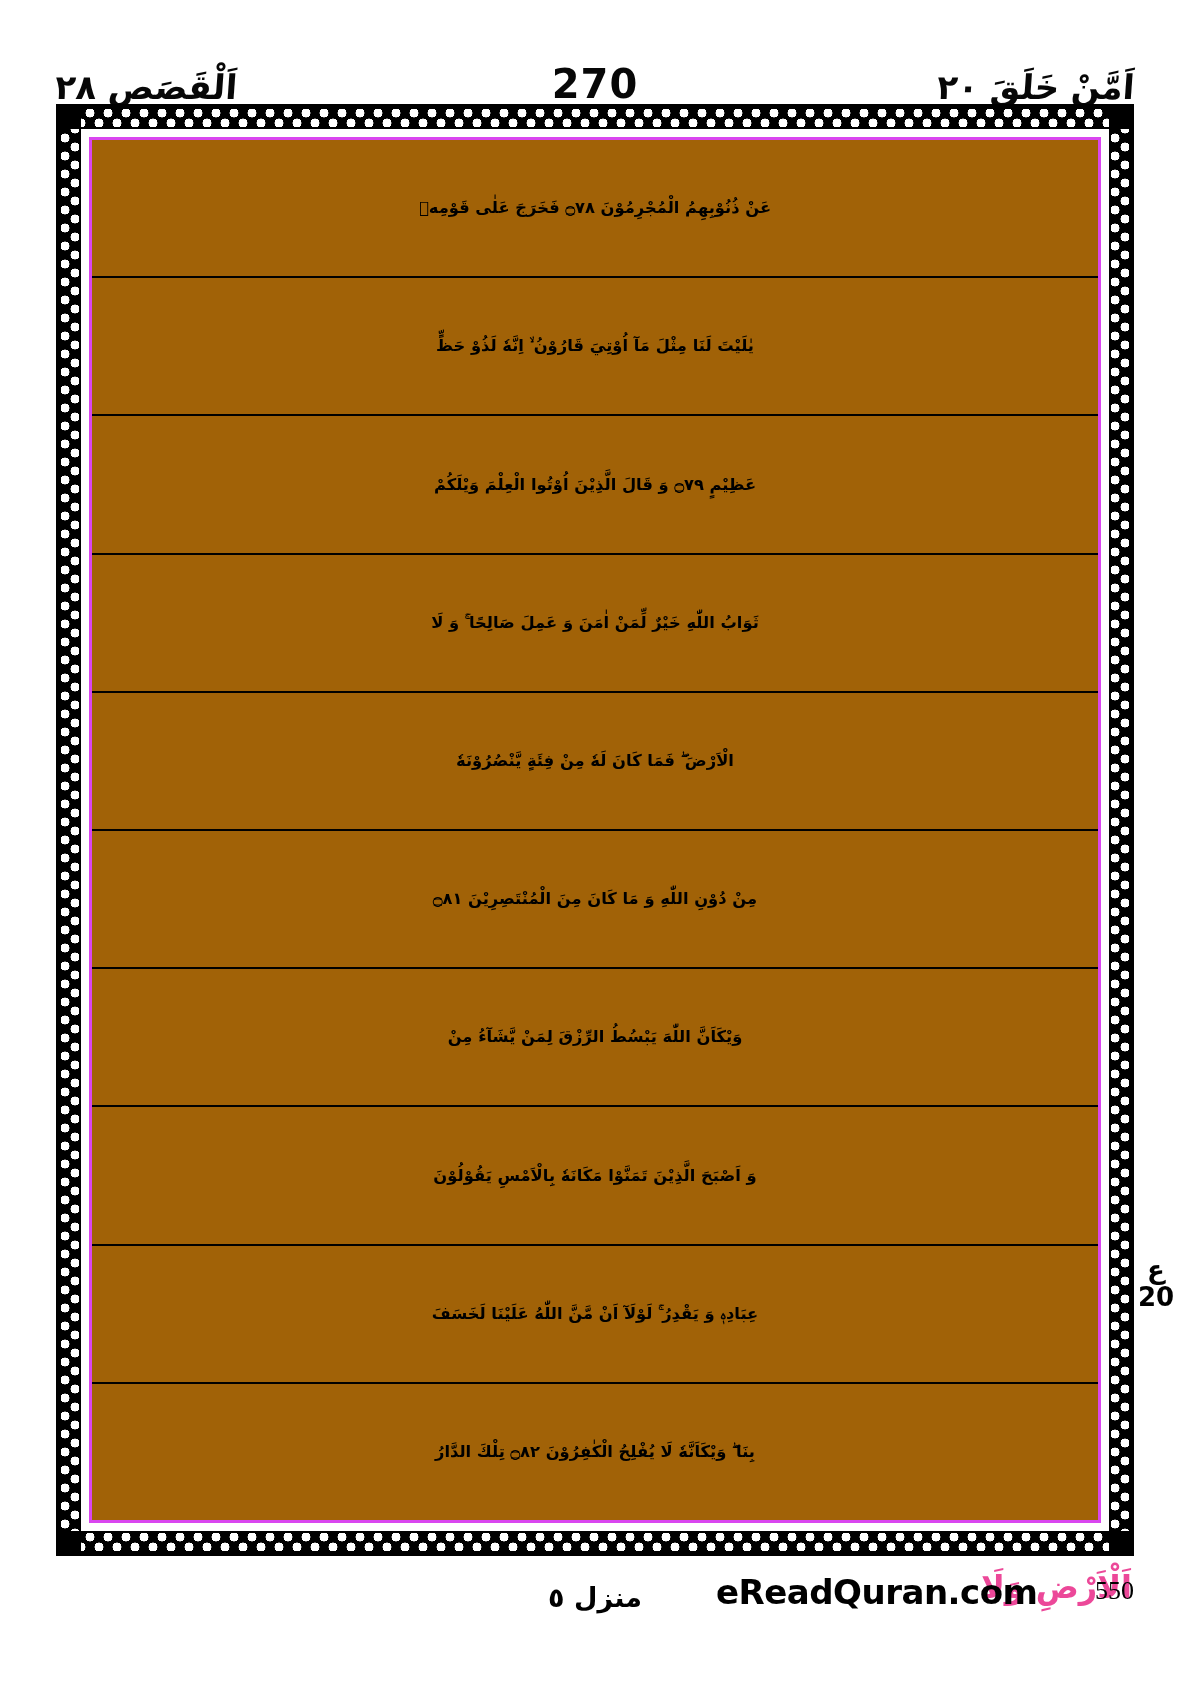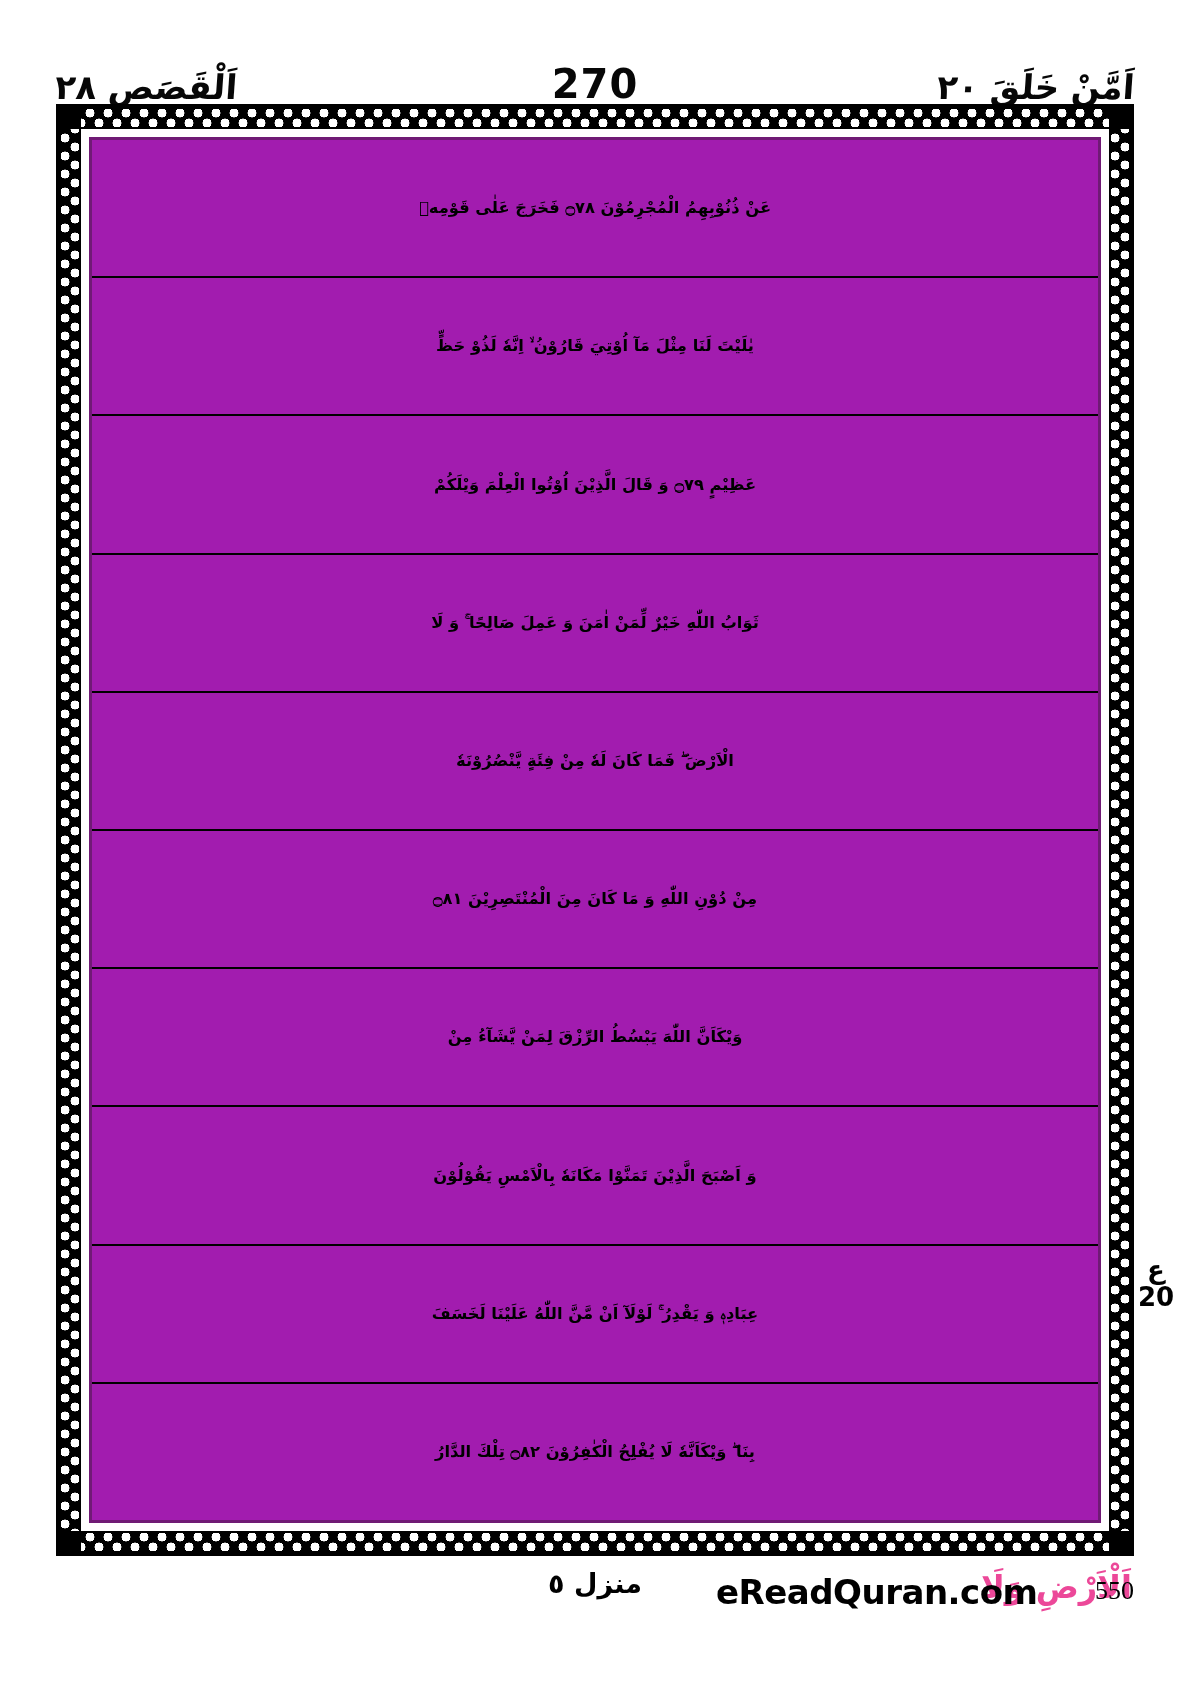--- a/index.html
+++ b/index.html
@@ -101,22 +101,22 @@
     background-repeat: repeat-y;
   }
 
   .frame-inner {
     position: absolute;
     left: 30px;
     top: 30px;
     right: 30px;
     bottom: 30px;
     box-sizing: border-box;
-    border: 3px solid #701a75;
-    background: #a21caf;
+    border: 3px solid #d946ef;
+    background: #a16207;
   }
 
   
   .lines {
     position: absolute;
     left: 0; top: 0; right: 0; bottom: 0;
     display: flex;
     flex-direction: column;
   }
   .ayah-line {
@@ -179,21 +179,21 @@
     font-family: "DejaVu Sans", sans-serif;
     font-size: 32px;
     font-weight: 700;
     color: #ec4899;
     white-space: nowrap;
   }
   .footer-manzil {
     position: absolute;
     left: 50%;
     transform: translateX(-50%);
-    top: 0;
+    top: 14px;
     direction: rtl;
     font-family: "DejaVu Sans", sans-serif;
     font-size: 27px;
     font-weight: 700;
     color: #000;
     white-space: nowrap;
     text-align: right;
   }
   .footer-site {
     position: absolute;

